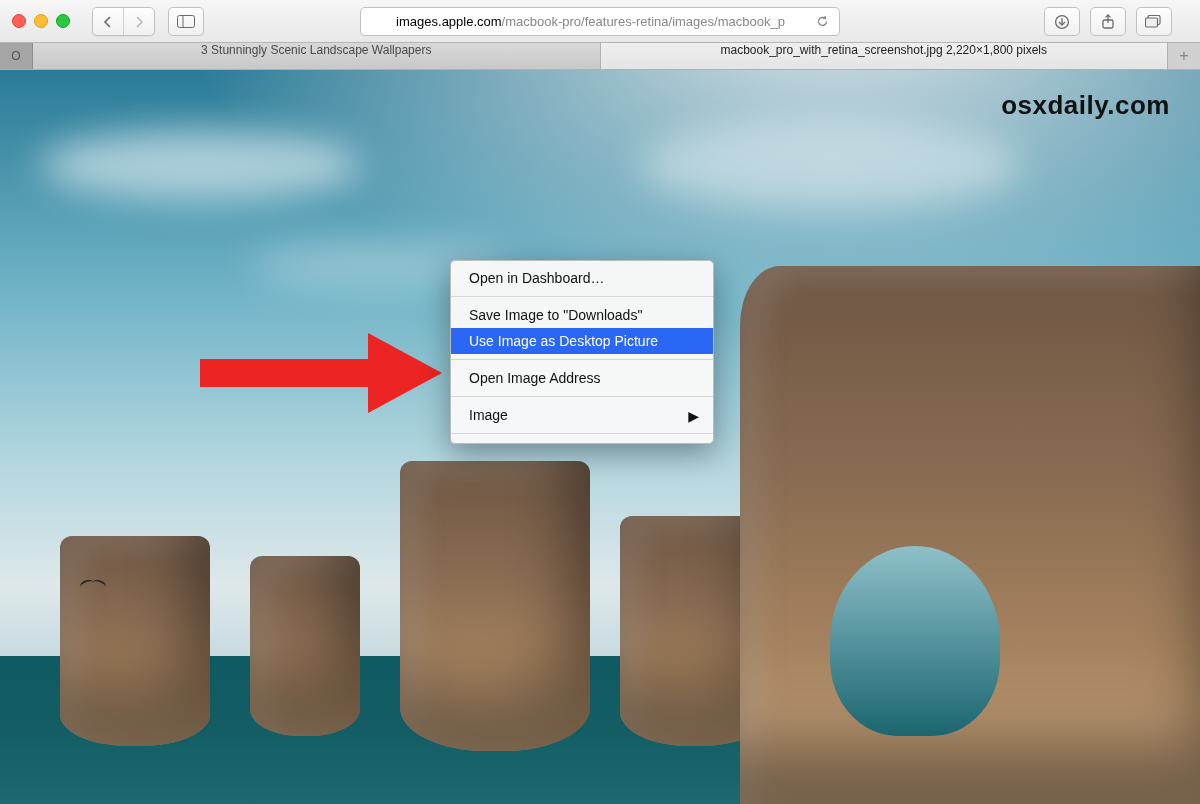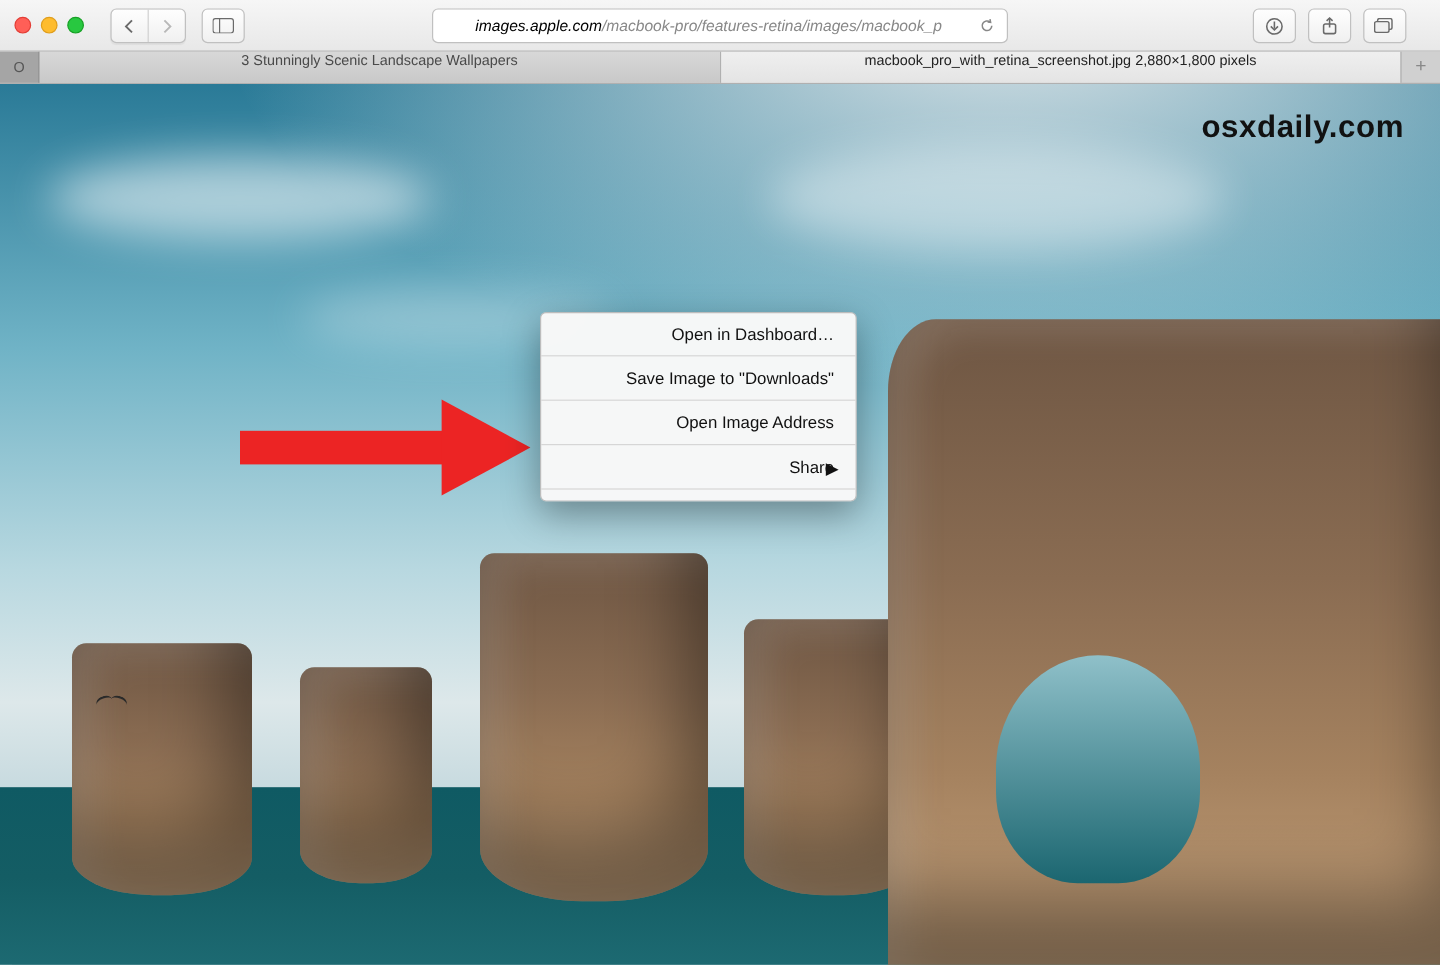--- a/index.html
+++ b/index.html
@@ -9,21 +9,21 @@
   .traffic{position:absolute;top:14px;left:12px;display:flex;gap:8px;}
   .traffic span{width:12px;height:12px;border-radius:50%;display:block;}
   .tl-red{background:#ff5f57;border:1px solid #e33d35;}
   .tl-yel{background:#febc2e;border:1px solid #e09e1b;}
   .tl-grn{background:#28c840;border:1px solid #17a125;}
   .btn-seg{position:absolute;top:7px;height:27px;display:flex;border:1px solid #c0c0c0;border-radius:5px;background:linear-gradient(#fefefe,#f0f0f0);box-shadow:0 1px 1px rgba(0,0,0,.05);}
   .btn-seg .seg{width:30px;display:flex;align-items:center;justify-content:center;color:#666;}
   .btn-seg .seg + .seg{border-left:1px solid #d0d0d0;}
   .btn-single{position:absolute;top:7px;height:27px;width:34px;border:1px solid #c0c0c0;border-radius:5px;background:linear-gradient(#fefefe,#f0f0f0);display:flex;align-items:center;justify-content:center;color:#555;}
   .addrbar{position:absolute;top:7px;left:360px;right:360px;height:27px;border:1px solid #c0c0c0;border-radius:5px;background:#fff;display:flex;align-items:center;justify-content:center;font-size:13px;color:#333;padding:0 10px;}
-  .addrbar .url{white-space:nowrap;overflow:hidden;text-overflow:ellipsis;flex:1;text-align:center;font-style:italic;}
+  .addrbar .url{white-space:nowrap;overflow:hidden;text-overflow:ellipsis;flex:1;text-align:center;}
   .addrbar .domain{color:#000;}
   .addrbar .path{color:#888;}
   .reload-ico{margin-left:6px;color:#888;}
   
   .tabbar{height:26px;background:#d0d0d0;display:flex;border-bottom:1px solid #b0b0b0;}
   .side-box{width:32px;background:#a5a5a5;border-right:1px solid #8e8e8e;display:flex;align-items:center;justify-content:center;color:#555;font-size:12px;}
   .tab{flex:1;display:flex;align-items:flex-start;justify-content:center;font-size:12px;color:#4a4a4a;border-right:1px solid #b0b0b0;background:linear-gradient(#d8d8d8,#c8c8c8);}
   .tab.active{background:linear-gradient(#efefef,#e4e4e4);color:#222;}
   .newtab{width:32px;display:flex;align-items:center;justify-content:center;color:#888;font-size:16px;}
   
@@ -36,21 +36,21 @@
   .rock{position:absolute;bottom:80px;background:linear-gradient(#6e5643,#8a6c52 40%,#a5825f 70%,#c4a17b);border-radius:12px 12px 45% 45%/12px 12px 15% 15%;box-shadow:inset -20px -60px 60px rgba(0,0,0,.4),inset 20px 10px 30px rgba(255,255,255,.15);}
   .rock.big{bottom:0;}
   .arch-hole{position:absolute;background:linear-gradient(#8fc0c9,#1b6670);border-radius:50% 50% 40% 40%;}
   .bird{position:absolute;width:26px;height:10px;}
   .bird:before,.bird:after{content:"";position:absolute;width:14px;height:8px;border-top:2px solid #2a2a2a;border-radius:50%;}
   .bird:before{left:0;transform:rotate(-20deg);}
   .bird:after{right:0;transform:rotate(20deg);}
   .watermark{position:absolute;top:20px;right:30px;font-size:26px;font-weight:700;color:#111;letter-spacing:.5px;}
   
   .ctx{position:absolute;left:450px;top:190px;width:262px;background:rgba(248,248,248,.98);border:1px solid #bcbcbc;border-radius:5px;box-shadow:0 10px 30px rgba(0,0,0,.35);padding:4px 0;font-size:14px;}
-  .ctx .item{padding:3px 18px;line-height:20px;color:#111;position:relative;text-align:right;}
+  .ctx .item{padding:3px 18px;line-height:20px;color:#111;position:relative;}
   .ctx .item.sel{background:#2a67f5;color:#fff;}
   .ctx .sep{height:1px;background:#d6d6d6;margin:5px 0;}
   .ctx .sub-arrow{position:absolute;right:14px;top:4px;color:#111;}
   
   .arrow{position:absolute;left:200px;top:275px;width:250px;height:56px;}
   .arrow-stem{position:absolute;left:0;top:14px;width:170px;height:28px;background:#ec2424;}
   .arrow-head{position:absolute;left:168px;top:-12px;width:0;height:0;border-top:40px solid transparent;border-bottom:40px solid transparent;border-left:74px solid #ec2424;}
   svg{display:block;}
   .left-edge{position:absolute;left:0;top:68px;width:10px;bottom:0;background:#eee;}
 </style>
@@ -121,21 +121,21 @@
   </div>
 
   <div class="tabbar">
     <div class="side-box">
       <span>O</span>
     </div>
     <div class="tab">
       <span>3 Stunningly Scenic Landscape Wallpapers</span>
     </div>
     <div class="tab active">
-      <span>macbook_pro_with_retina_screenshot.jpg 2,880×1,800 pixels</span>
+      <span>macbook_pro_with_retina_screenshot.jpg 2,220×1,800 pixels</span>
     </div>
     <div class="newtab">+</div>
   </div>
 
   <div class="content">
     <div class="left-edge"></div>
     <div class="sky"></div>
     <div class="cloud" style="left:40px;top:60px;width:320px;height:70px;"></div>
     <div class="cloud" style="left:250px;top:170px;width:260px;height:50px;opacity:.5;"></div>
     <div class="cloud" style="left:640px;top:50px;width:380px;height:90px;opacity:.7;"></div>
@@ -156,23 +156,24 @@
 
     <div class="arrow">
       <div class="arrow-stem"></div>
       <div class="arrow-head"></div>
     </div>
 
     <div class="ctx">
       <div class="item"><span>Open in Dashboard…</span></div>
       <div class="sep"></div>
       <div class="item"><span>Save Image to "Downloads"</span></div>
+      <div class="item sel"><span>Use Image as Desktop Picture</span></div>
       <div class="sep"></div>
       <div class="item"><span>Open Image Address</span></div>
       <div class="sep"></div>
       <div class="item">
-        <span>Share</span>
+        <span>Image</span>
         <span class="sub-arrow">▶</span>
       </div>
       <div class="sep"></div>
     </div>
   </div>
 </div>
 
 </body></html>

